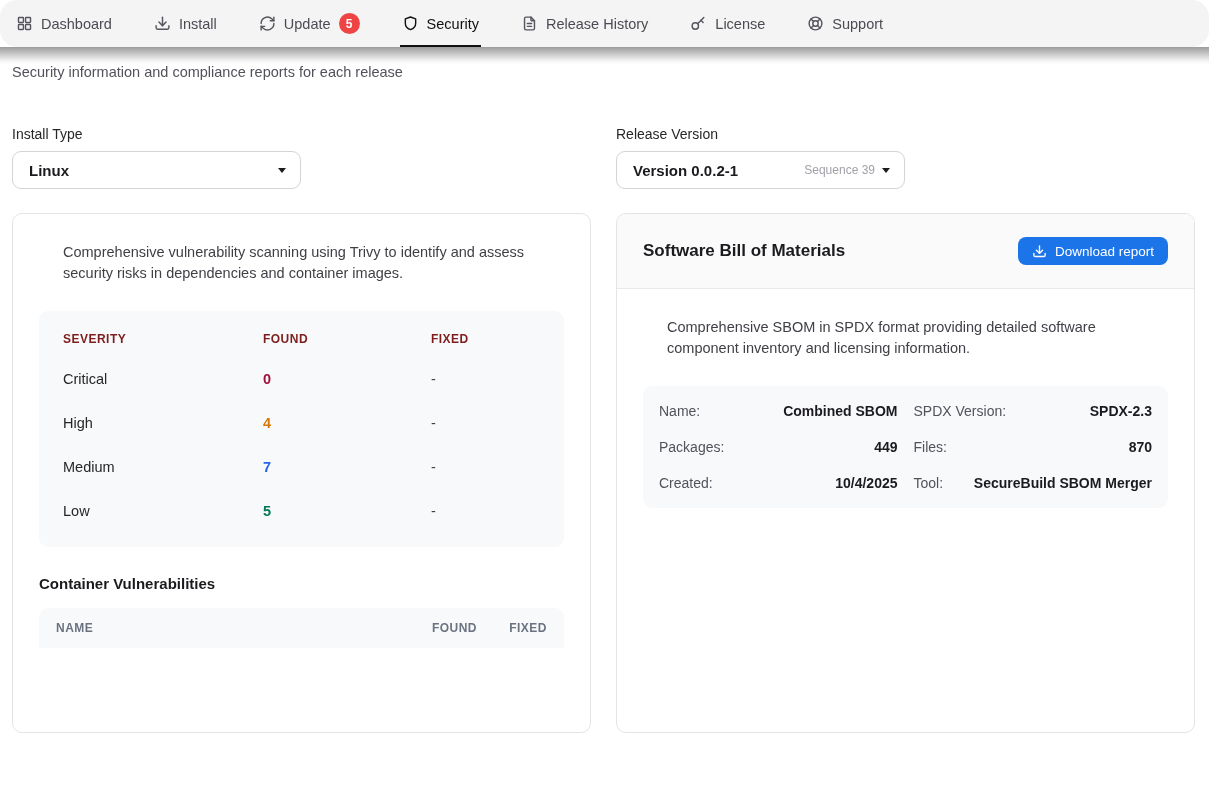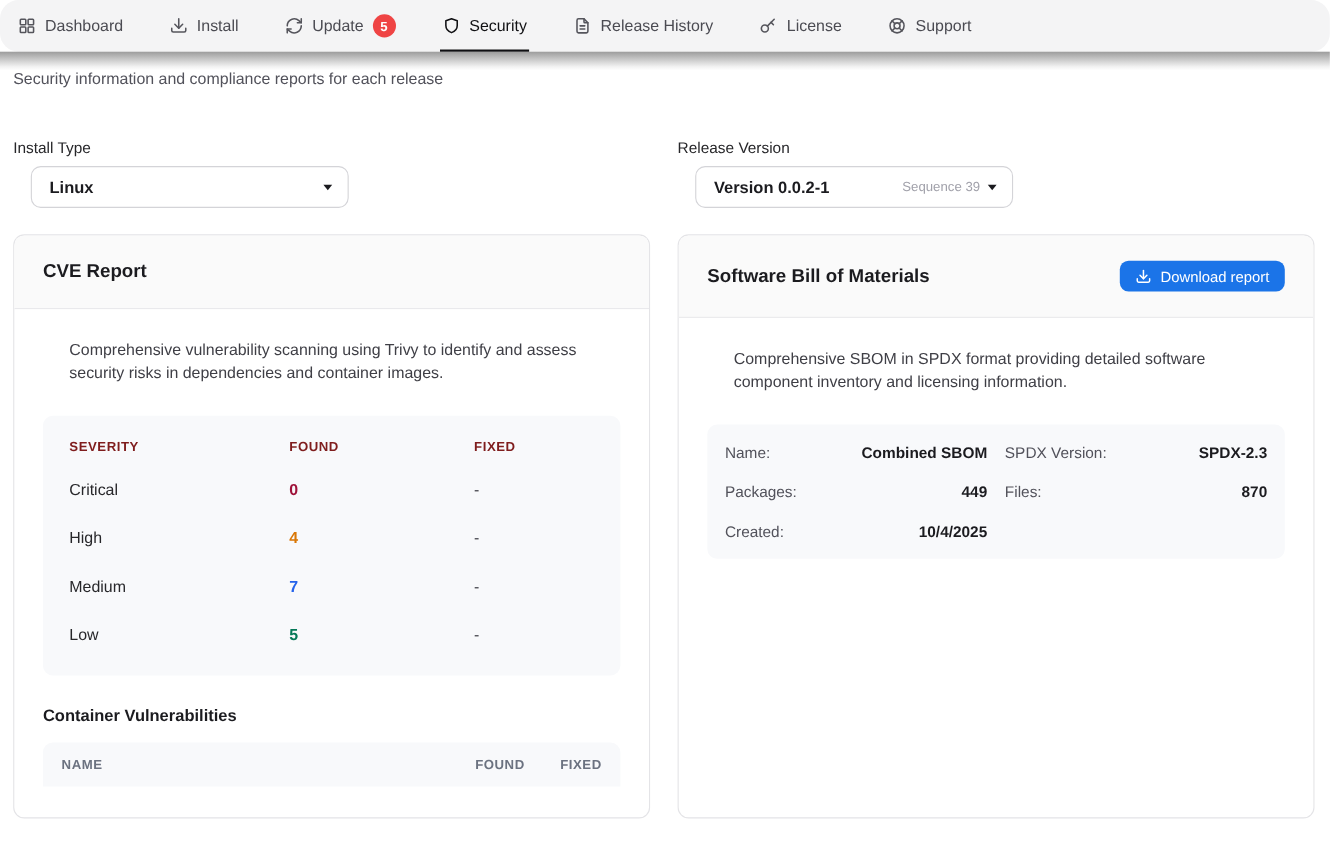--- a/index.html
+++ b/index.html
@@ -28,21 +28,21 @@
   .page { padding:0 14px 0 12px; }
   h1.page-title { font-size:29px; font-weight:700; letter-spacing:-.3px;
     color:#1b1b1f; margin:31px 0 11px; }
   .page-subtitle { font-size:14.5px; color:#52525b; }
 
   .filters { display:grid; grid-template-columns:1fr 1fr; gap:25px; margin-top:46px; }
   .filter-label { display:block; font-size:14px; font-weight:500; color:#27272a;
     margin-bottom:9px; }
   .select { width:289px; height:38px; background:#fff; border:1px solid #d4d4d8;
     border-radius:9px; display:flex; align-items:center; padding:0 14px 0 16px;
-    cursor:pointer;margin-left:16px; }
+    cursor:pointer; }
   .select-value { font-size:15px; font-weight:700; color:#1b1b1f; }
   .select-meta { margin-left:auto; font-size:12px; color:#a1a1aa; padding-right:7px; }
   .caret { width:0; height:0; border-left:4.5px solid transparent;
     border-right:4.5px solid transparent; border-top:5.5px solid #1b1b1f; }
   .select .caret.push { margin-left:auto; }
 
   
   .cards { display:grid; grid-template-columns:1fr 1fr; gap:25px; margin-top:24px; }
   .card { border:1px solid #e4e4e7; border-radius:10px; background:#fff;
     min-height:520px; overflow:hidden; display:flex; flex-direction:column; }
@@ -184,23 +184,20 @@
         <span class="select-value">Version 0.0.2-1</span>
         <span class="select-meta">Sequence 39</span>
         <span class="caret"></span>
       </div>
     </div>
   </div>
 
   <div class="cards">
 
     <section class="card">
-      <header class="card-header">
-        <h2>CVE Report</h2>
-      </header>
       <div class="card-body">
         <p class="desc">Comprehensive vulnerability scanning using Trivy to identify and assess security risks in dependencies and container images.</p>
 
         <div class="sev-table">
           <div class="sev-row sev-head">
             <span>SEVERITY</span>
             <span>FOUND</span>
             <span>FIXED</span>
           </div>
           <div class="sev-row sev-data">
@@ -263,18 +260,22 @@
             <span class="pvalue">449</span>
           </div>
           <div class="pair">
             <span class="plabel">Files:</span>
             <span class="pvalue">870</span>
           </div>
           <div class="pair">
             <span class="plabel">Created:</span>
             <span class="pvalue">10/4/2025</span>
           </div>
+          <div class="pair">
+            <span class="plabel">Tool:</span>
+            <span class="pvalue">SecureBuild SBOM Merger</span>
+          </div>
         </div>
       </div>
     </section>
 
   </div>
 </main>
 
 </body></html>

